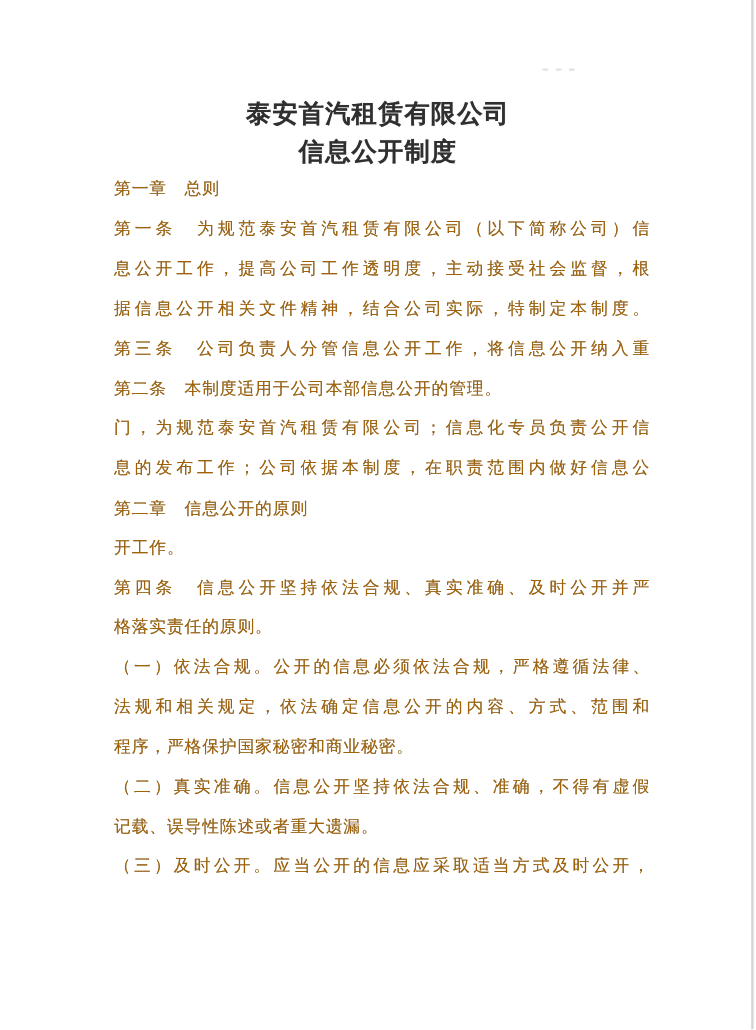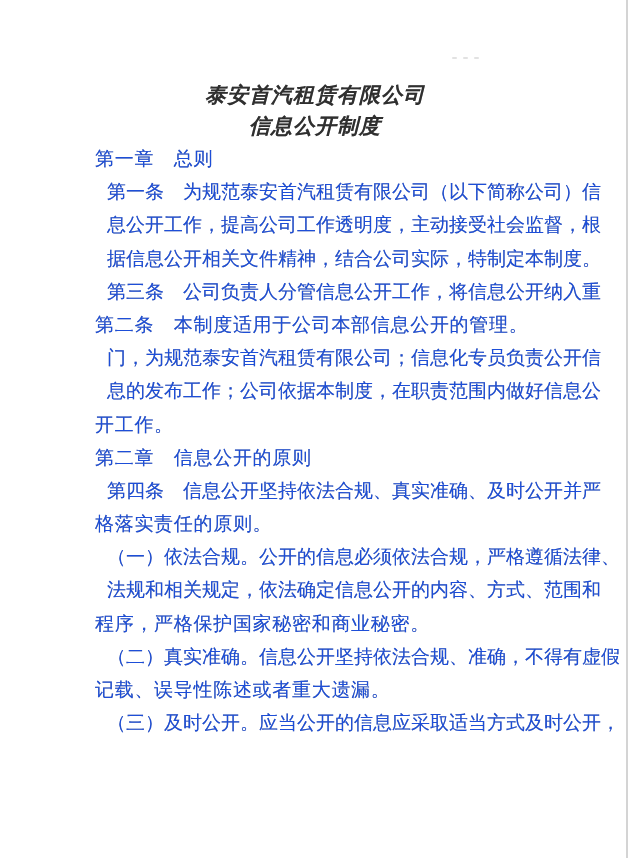--- a/index.html
+++ b/index.html
@@ -48,41 +48,39 @@
     top: 80px;
     left: 0;
     width: 630px;
     text-align: center;
     font-size: 21px;
     font-weight: bold;
     line-height: 31px;
     color: #2f2f2f;
     letter-spacing: 1px;
     text-shadow: 0 0 0.6px rgba(60,60,60,0.55);
-    font-style: italic;
   }
   .content {
     position: absolute;
     top: 142px;
     left: 95px;
     width: 446px;
-    font-size: 19px;
-    color: #1d4ed8;
+    font-size: 14px;
+    color: #a16207;
     text-shadow: 0 0 0.5px rgba(80,80,80,0.55);
   }
   .line {
     height: 33.2px;
     line-height: 33.2px;
     white-space: nowrap;
     text-align: left;
   }
   .line.fill {
     text-align: justify;
     text-align-last: justify;
-    margin-left: 12px;
   }
   .line.plain {
     letter-spacing: 0.7px;
   }
 </style>
 </head>
 <body>
 
 <div class="page">
 
@@ -100,22 +98,22 @@
 
   <div class="content">
     <div class="line plain">第一章　总则</div>
     <div class="line fill">第一条　为规范泰安首汽租赁有限公司（以下简称公司）信</div>
     <div class="line fill">息公开工作，提高公司工作透明度，主动接受社会监督，根</div>
     <div class="line fill">据信息公开相关文件精神，结合公司实际，特制定本制度。</div>
     <div class="line fill">第三条　公司负责人分管信息公开工作，将信息公开纳入重</div>
     <div class="line plain">第二条　本制度适用于公司本部信息公开的管理。</div>
     <div class="line fill">门，为规范泰安首汽租赁有限公司；信息化专员负责公开信</div>
     <div class="line fill">息的发布工作；公司依据本制度，在职责范围内做好信息公</div>
+    <div class="line plain">第二章　信息公开的原则</div>
     <div class="line plain">开工作。</div>
-    <div class="line plain">第二章　信息公开的原则</div>
     <div class="line fill">第四条　信息公开坚持依法合规、真实准确、及时公开并严</div>
     <div class="line plain">格落实责任的原则。</div>
     <div class="line fill">（一）依法合规。公开的信息必须依法合规，严格遵循法律、</div>
     <div class="line fill">法规和相关规定，依法确定信息公开的内容、方式、范围和</div>
     <div class="line plain">程序，严格保护国家秘密和商业秘密。</div>
     <div class="line fill">（二）真实准确。信息公开坚持依法合规、准确，不得有虚假</div>
     <div class="line plain">记载、误导性陈述或者重大遗漏。</div>
     <div class="line fill">（三）及时公开。应当公开的信息应采取适当方式及时公开，</div>
   </div>
 

